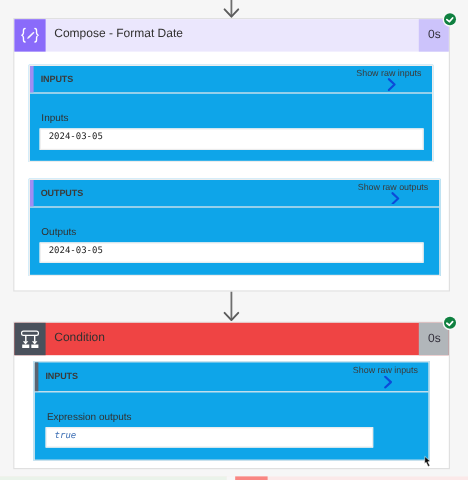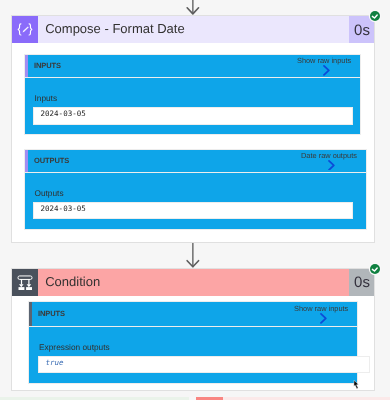--- a/index.html
+++ b/index.html
@@ -6,22 +6,22 @@
   body{
     width:390px;height:400px;background:#f6f6f6;overflow:hidden;position:relative;
     font-family:"Liberation Sans",sans-serif;
     -webkit-font-smoothing:antialiased;
     text-rendering:geometricPrecision;
   }
   .canvas{position:absolute;left:0;top:0;width:390px;height:400px;}
   .card{position:absolute;background:#ffffff;border:1px solid #e0e0e0;box-sizing:border-box;}
   .card-header{position:absolute;left:0;top:0;right:0;height:26.8px;display:flex;align-items:stretch;}
   .card-icon{width:26px;flex:0 0 26px;display:flex;align-items:center;justify-content:center;}
-  .card-title{font-size:13px;color:#323130;display:flex;align-items:center;padding-left:6.8px;flex:1;padding-bottom:1.6px;box-sizing:border-box;}
-  .duration{width:25.3px;display:flex;align-items:center;justify-content:center;font-size:15px;color:#33303c;line-height:1;padding-top:1.6px;padding-left:1.4px;box-sizing:border-box;}
+  .card-title{font-size:10px;color:#323130;display:flex;align-items:center;padding-left:6.8px;flex:1;padding-bottom:1.6px;box-sizing:border-box;}
+  .duration{width:25.3px;display:flex;align-items:center;justify-content:center;font-size:10px;color:#33303c;line-height:1;padding-top:1.6px;padding-left:1.4px;box-sizing:border-box;}
   .status-dot{position:absolute;width:10.2px;height:10.2px;border-radius:50%;background:#0f8040;display:flex;align-items:center;justify-content:center;box-shadow:0 0 0 1.2px #f8f8f8;}
   .section{position:absolute;border:1px solid #ededed;box-sizing:border-box;background:#0ea5e9;}
   .section-head{position:absolute;left:0;top:0;right:0;height:23.1px;border-bottom:1px solid #ededed;box-sizing:border-box;display:flex;align-items:center;}
   .accent{position:absolute;left:0;top:0;bottom:0;width:2.5px;}
   .sec-title{font-size:7.5px;font-weight:bold;color:#3b3a39;letter-spacing:-0.07px;position:relative;top:-0.3px;}
   .showraw{position:absolute;display:flex;align-items:center;flex-direction:column;}
   .showraw span{font-size:7.4px;color:#3b3a39;}
   .chev{display:block;}
   .field-label{position:absolute;font-size:8.3px;color:#323130;line-height:1;}
   .value-box{position:absolute;border:1px solid #ededed;box-sizing:border-box;background:#ffffff;display:flex;align-items:flex-start;padding-top:2.2px;}
@@ -73,40 +73,40 @@
       <div class="value-box" style="left:8.1px;top:52.3px;width:319.8px;height:17.4px;">
         <span class="value-text" style="margin-left:6.4px;">2024-03-05</span>
       </div>
     </div>
 
     <div class="section" style="left:11.7px;top:132.5px;width:343px;height:81.8px;">
       <div class="section-head">
         <div class="accent" style="background:#a18df3;"></div>
         <span class="sec-title" style="margin-left:8.8px;">OUTPUTS</span>
         <span class="showraw" style="right:9.2px;">
-          <span>Date raw outputs</span>
+          <span>Show raw outputs</span>
           <svg class="chev" width="7.5" height="10.9" viewBox="0 0 7.5 10.9" style="margin-left:4.6px;">
               <path d="M1.0 0.95 L5.8 5.45 L1.0 9.95" stroke="#0d4ad8" stroke-width="1.75" fill="none" stroke-linecap="round" stroke-linejoin="round"></path>
             </svg>
         </span>
       </div>
       <div class="field-label" style="left:9.4px;top:39.3px;">Outputs</div>
       <div class="value-box" style="left:8.1px;top:52.3px;width:319.8px;height:17.4px;">
         <span class="value-text" style="margin-left:6.4px;">2024-03-05</span>
       </div>
     </div>
   </div>
 
   <svg class="conn" style="position:absolute;left:185px;top:243px;width:16px;height:25px" viewBox="0 0 16 25">
     <path d="M7.85 0 V23.5" stroke="#6e6e6e" stroke-width="1.5" fill="none"></path>
     <path d="M2.15 17.7 L7.85 23.8 L13.55 17.7" stroke="#5c5c5c" stroke-width="1.6" fill="none" stroke-linecap="round" stroke-linejoin="round"></path>
   </svg>
 
   <div class="card" style="left:11.4px;top:267.8px;width:363.6px;height:123px;">
-    <div class="card-header" style="background:#fca5a5;">
+    <div class="card-header" style="background:#ef4444;">
       <div class="card-icon" style="background:#4a515c;">
         <svg width="26" height="27" viewBox="0 0 26 27" style="display:block">
           <rect x="6.0" y="6.95" width="14.0" height="3.5" rx="1.6" stroke="#ffffff" stroke-width="1.0" fill="none"></rect>
           <path d="M9.5 10.3 V15.5 M16.9 10.3 V15.5" stroke="#ffffff" stroke-width="1.2" fill="none"></path>
           <path d="M7.0 15.3 L11.6 15.3 L9.3 18.15 Z" fill="#ffffff"></path>
           <path d="M14.6 15.3 L19.2 15.3 L16.9 18.15 Z" fill="#ffffff"></path>
           <rect x="6.5" y="18.1" width="5.9" height="2.9" fill="#ffffff"></rect>
           <rect x="14.1" y="18.1" width="5.9" height="2.9" fill="#ffffff"></rect>
         </svg>
       </div>
@@ -124,21 +124,21 @@
         <div class="accent" style="background:#5a6472;"></div>
         <span class="sec-title" style="margin-left:8.8px;">INPUTS</span>
         <span class="showraw" style="right:8.7px;">
           <span>Show raw inputs</span>
           <svg class="chev" width="7.5" height="10.9" viewBox="0 0 7.5 10.9" style="margin-left:4.6px;">
               <path d="M1.0 0.95 L5.8 5.45 L1.0 9.95" stroke="#0d4ad8" stroke-width="1.75" fill="none" stroke-linecap="round" stroke-linejoin="round"></path>
             </svg>
         </span>
       </div>
       <div class="field-label" style="left:10.0px;top:40.2px;">Expression outputs</div>
-      <div class="value-box" style="left:9.0px;top:53.4px;width:332px;height:17.5px;font-style:italic;">
+      <div class="value-box" style="left:9.0px;top:53.4px;width:273px;height:17.5px;font-style:italic;">
         <span class="value-text" style="margin-left:6.4px;color:#3c6eb4;">true</span>
       </div>
     </div>
   </div>
 
   <svg class="cursor" style="left:352px;top:378px;width:10px;height:13px" viewBox="0 0 10 13">
     <path d="M2.0 2.35 L1.85 8.3 L3.15 7.25 L4.75 10.7 L6.2 10.05 L4.5 6.85 L6.5 6.45 Z" fill="#080808" stroke="#ffffff" stroke-width="0.45" stroke-linejoin="round"></path>
   </svg>
 
   <div style="position:absolute;left:0;top:397.2px;width:390px;height:2.8px;background:#fbe9e9;"></div>

